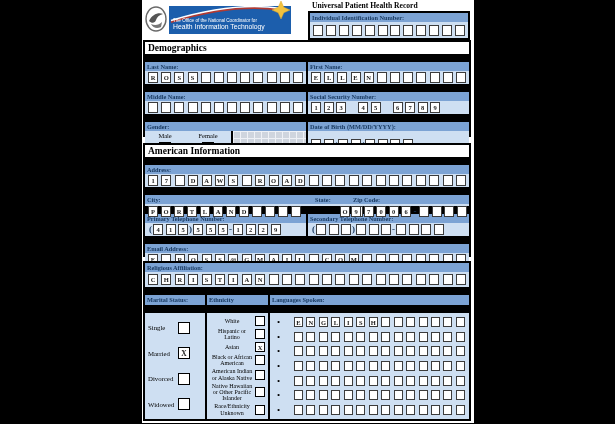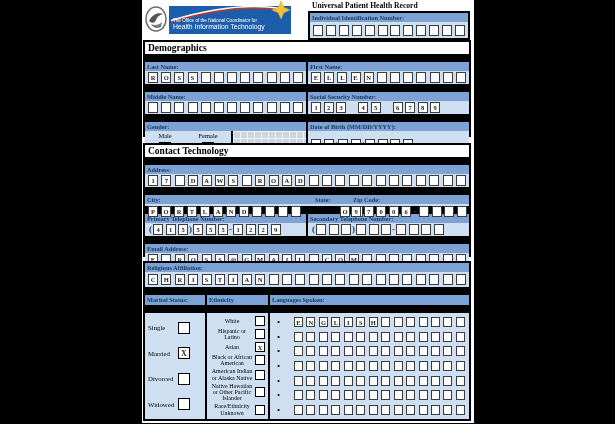--- a/index.html
+++ b/index.html
@@ -241,21 +241,21 @@
                 <span class="cbox">9</span>
                 <span class="cbox">6</span>
                 <span class="cbox">0</span>
               </div>
           </div>
         </div>
       </div>
     </div>
 
     <div class="section" id="contact">
-      <div class="sec-title">Contact Technology</div>
+      <div class="sec-title">American Information</div>
 
       <div class="row" style="height:23px">
         <div class="bar">Address:</div>
         <div class="fbody">
             <div class="boxes">
               <span class="cbox">1</span>
               <span class="cbox">7</span>
               <span class="cbox"></span>
               <span class="cbox">D</span>
               <span class="cbox">A</span>

